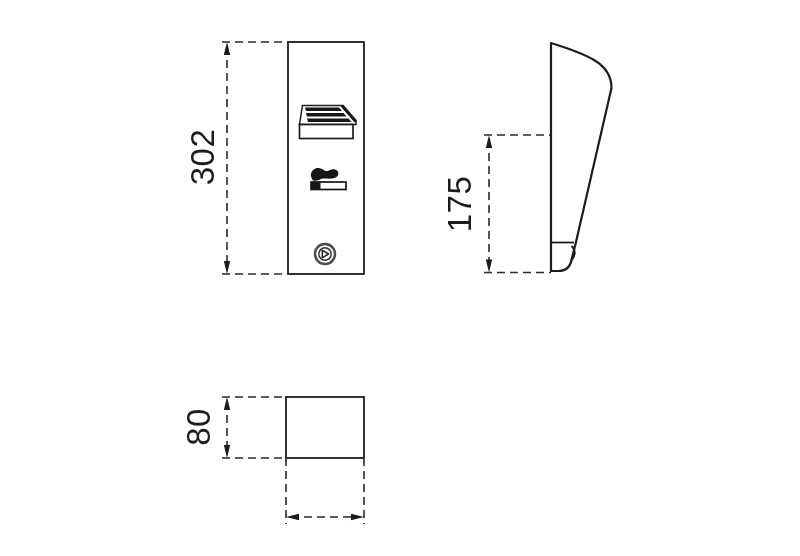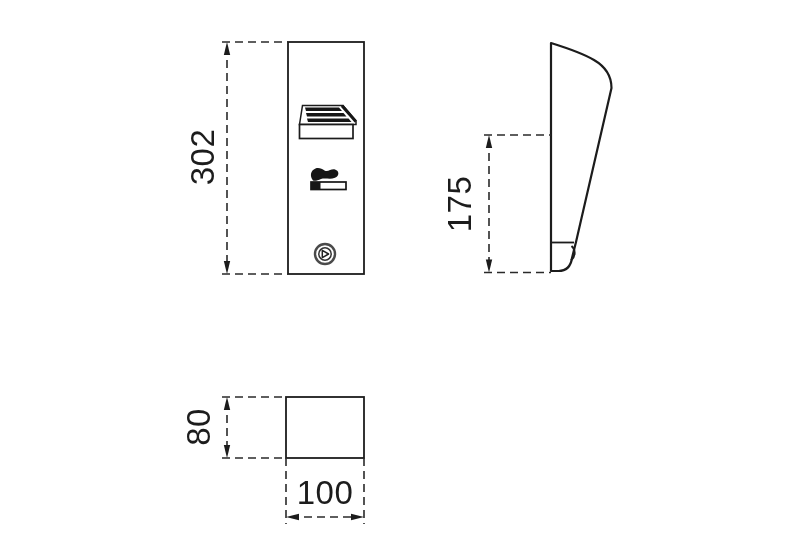--- a/index.html
+++ b/index.html
@@ -95,14 +95,13 @@
       <path d="M364,458 V524" stroke-dasharray="8 5" fill="none"></path>
       <path d="M291,517 H359" stroke-dasharray="8 5" fill="none"></path>
       <path d="M286,517 L299,513.8 L299,520.2 Z" fill="#1c1c1c" stroke="none"></path>
       <path d="M364,517 L351,513.8 L351,520.2 Z" fill="#1c1c1c" stroke="none"></path>
     </g>
   </svg>
 
   <div class="dim-label vert" style="left:202px; top:157px;">302</div>
   <div class="dim-label vert" style="left:459px; top:204px;">175</div>
   <div class="dim-label vert" style="left:198px; top:427px;">80</div>
-  <div class="dim-label" style="left:325px; top:492px;">100</div>
 </div>
 
 </body></html>

